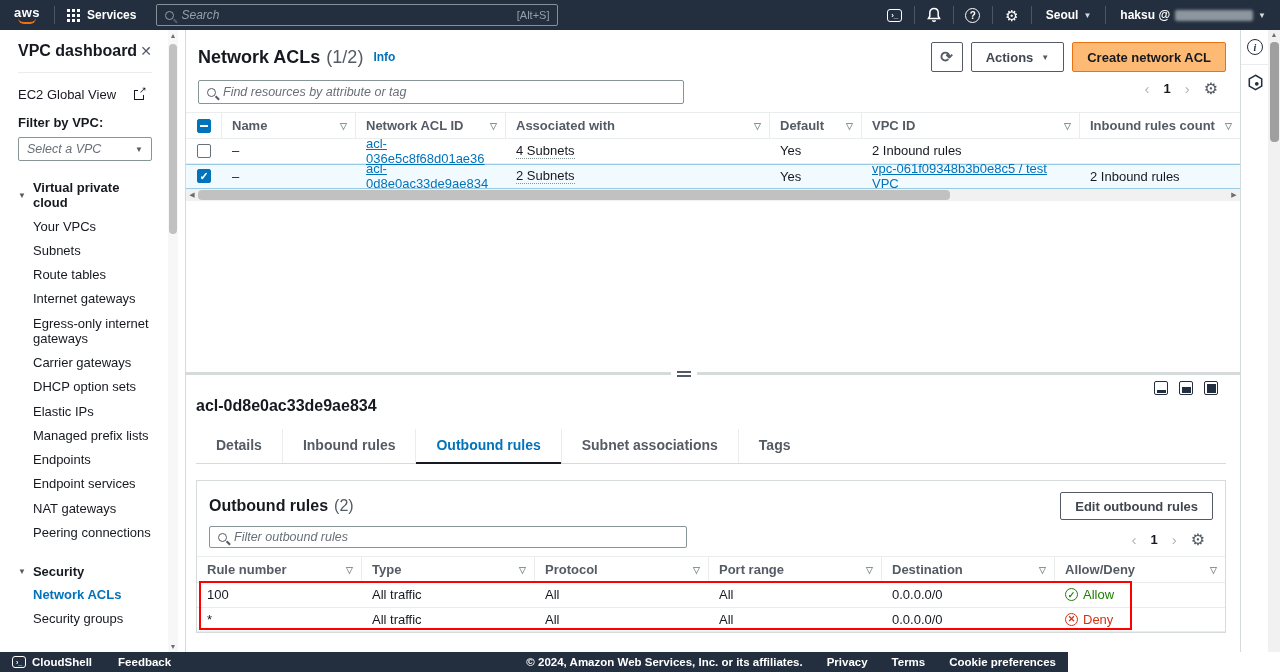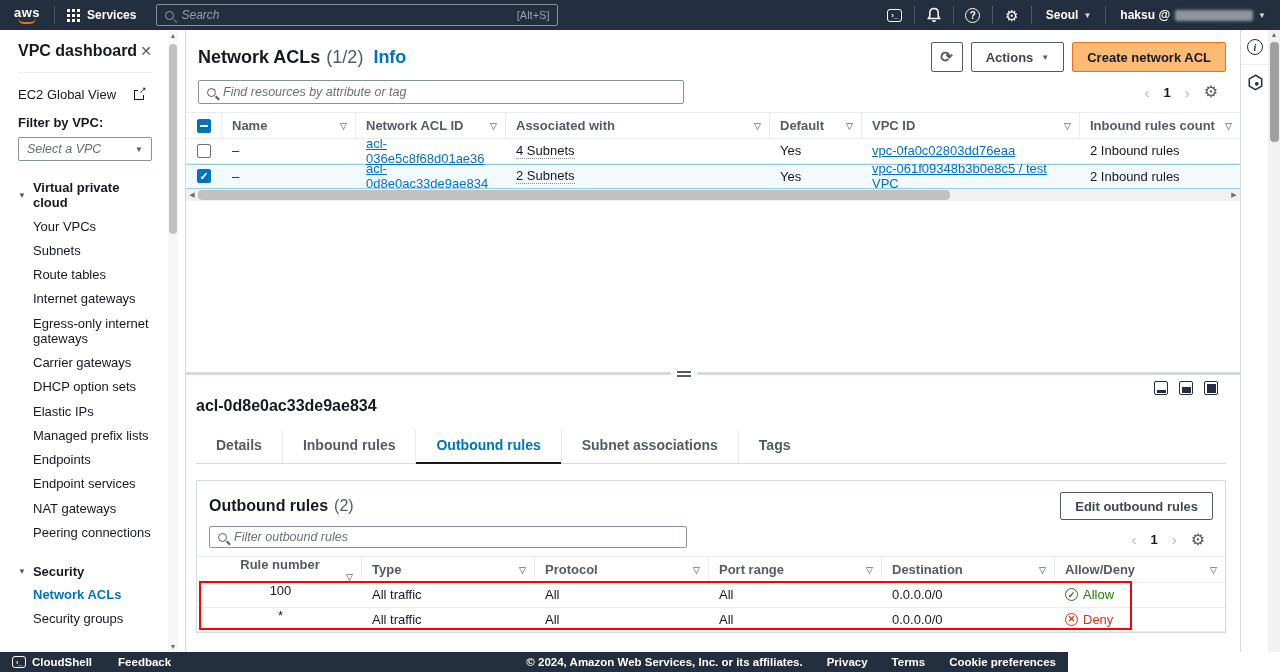--- a/index.html
+++ b/index.html
@@ -53,27 +53,27 @@
   .sb-scrollbar { position:absolute; top:0; right:7px; width:10px; height:622px; background:#f7f7f7; }
   .sb-scrollbar .arr { position:absolute; left:0; width:10px; font-size:7px; color:#6e6e6e; text-align:center; }
   .sb-thumb { position:absolute; top:14px; left:1px; width:8px; height:190px; background:#c1c1c1; border-radius:4px; }
 
   
   .mainwrap { flex:1; position:relative; background:#fff; }
   .main-top { position:relative; height:342px; }
   .hdr-row { display:flex; align-items:center; padding:12px 14px 0 12px; }
   .page-title { font-size:18px; font-weight:bold; }
   .page-count { font-size:18px; color:#545b64; margin-left:6px; font-weight:normal; }
-  .info-link { color:#0073bb; font-size:18px; font-weight:bold; margin-left:10px; cursor:pointer; }
+  .info-link { color:#0073bb; font-size:12px; font-weight:bold; margin-left:10px; cursor:pointer; }
   .hdr-actions { margin-left:auto; display:flex; align-items:center; gap:8px; }
   .btn { height:30px; border:1px solid #545b64; border-radius:2px; background:#fff; color:#414750;
     font-weight:bold; font-size:13px; display:flex; align-items:center; justify-content:center; padding:0 14px; gap:8px; cursor:pointer; }
   .btn-icon { width:32px; padding:0; font-size:15px; color:#545b64; }
   .btn-primary { background:#fdba74; border-color:#ec7211; color:#16191f; }
-  .filter-row { display:flex; align-items:center; padding:8px 14px 0 12px; }
+  .filter-row { display:flex; align-items:flex-start; padding:8px 14px 0 12px; }
   .search-input { width:486px; height:24px; border:1px solid #879596; border-radius:2px; display:flex; align-items:center; gap:7px; padding:0 8px; color:#687078; background:#fff; }
   .search-input .ph { font-style:italic; font-size:12.5px; }
   .mag { width:9px; height:9px; border:1.6px solid #545b64; border-radius:50%; position:relative; flex:none; }
   .mag::after { content:""; position:absolute; width:5px; height:1.6px; background:#545b64; transform:rotate(45deg); left:7px; top:8px; }
   .pager { margin-left:auto; display:flex; align-items:center; gap:14px; font-size:13px; color:#aab7b8; padding-right:8px; }
   .pager .num { color:#16191f; font-weight:bold; }
   .pager .chev { font-size:15px; cursor:pointer; }
   .pager .gear-glyph { color:#545b64; font-size:16px; cursor:pointer; }
 
   
@@ -122,21 +122,21 @@
   .tab.active::after { content:""; position:absolute; left:0; right:0; bottom:-1px; height:2px; background:#16191f; }
 
   .card { margin:16px 14px 0 10px; border:1px solid #d5dbdb; position:relative; }
   .card-hdr { display:flex; align-items:center; padding:11px 12px 0 12px; }
   .card-title { font-size:16px; font-weight:bold; }
   .card-count { font-size:16px; color:#545b64; margin-left:6px; }
   .card-hdr .btn { margin-left:auto; height:28px; }
   .card-filter { display:flex; align-items:flex-end; padding:6px 12px 8px 12px; }
   .card-filter .search-input { width:478px; height:22px; }
   .otbl { font-size:13px; position:relative; }
-  .o-rule { width:165px;flex-direction:column; } .o-type { width:173px; } .o-proto { width:174px; } .o-port { width:173px; } .o-dest { width:173px; } .o-allow { flex:1; }
+  .o-rule { width:165px; } .o-type { width:173px; } .o-proto { width:174px; } .o-port { width:173px; } .o-dest { width:173px; } .o-allow { flex:1; }
   .status { display:flex; align-items:center; gap:5px; font-size:13px; }
   .st-ic { width:13px; height:13px; border-radius:50%; display:flex; align-items:center; justify-content:center; font-size:9px; font-weight:bold; flex:none; }
   .allow .st-ic { border:1.4px solid #1d8102; color:#1d8102; }
   .allow { color:#1d8102; }
   .deny .st-ic { border:1.4px solid #d13212; color:#d13212; }
   .deny { color:#d13212; }
   .redbox { position:absolute; left:2px; top:25px; width:933px; height:49px; border:2.5px solid #f00; pointer-events:none; z-index:5; }
 
   
   .rail { width:40px; border-left:1px solid #d5dbdb; background:#fff; position:relative; }
@@ -344,23 +344,20 @@
               <span class="cb"></span>
             </div>
           <div class="td c-name">–</div>
           <div class="td c-aclid">
               <span class="link">acl-036e5c8f68d01ae36</span>
             </div>
           <div class="td c-assoc">
               <span class="dotted">4 Subnets</span>
             </div>
           <div class="td c-default">Yes</div>
-          <div class="td c-vpc">
-              <span class="link">vpc-0fa0c02803dd76eaa</span>
-            </div>
           <div class="td c-inb">2 Inbound rules</div>
         </div>
         <div class="tr row selected">
           <div class="td c-check">
               <span class="cb checked"></span>
             </div>
           <div class="td c-name">–</div>
           <div class="td c-aclid">
               <span class="link">acl-0d8e0ac33de9ae834</span>
             </div>

